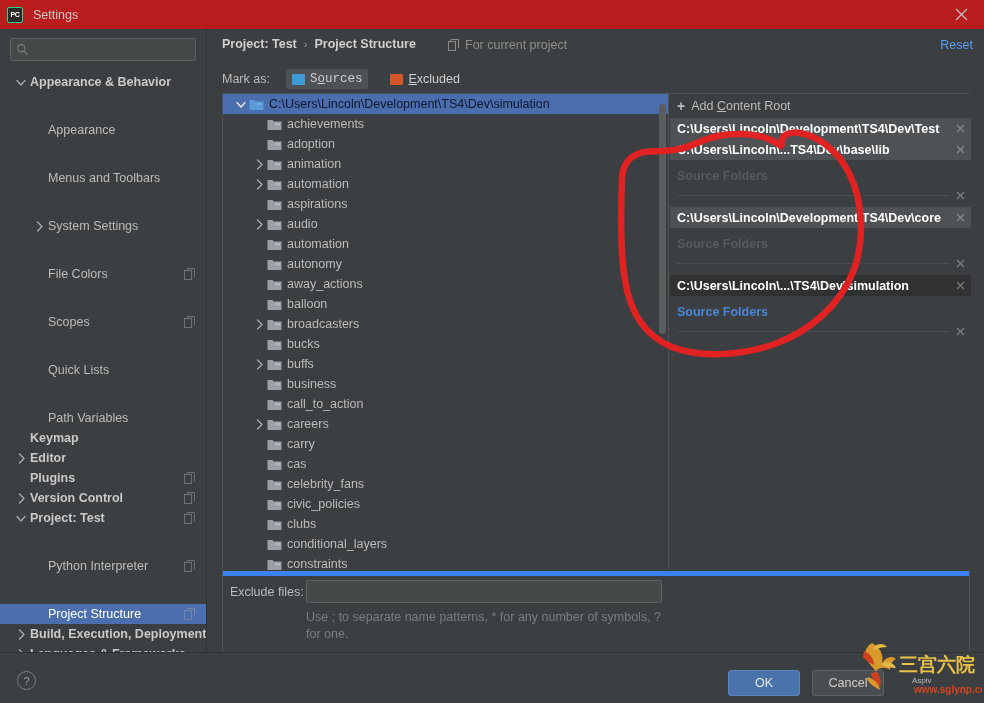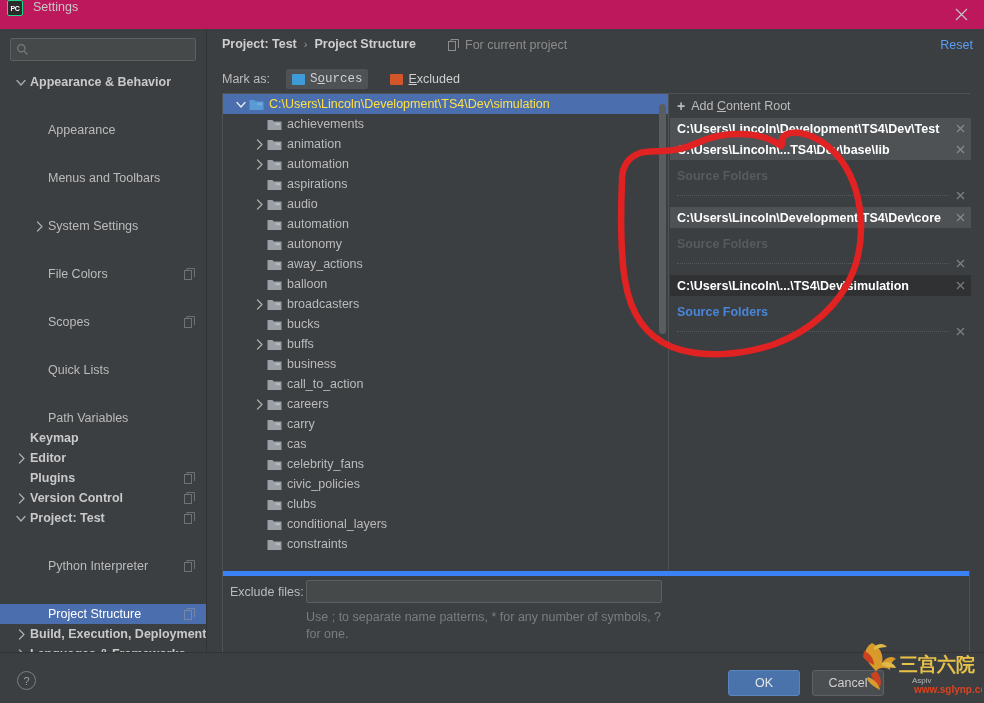--- a/index.html
+++ b/index.html
@@ -14,22 +14,22 @@
     background: #3c3f41;
     overflow: hidden;
     color: #bbbbbb;
     font-size: 12px;
     -webkit-font-smoothing: antialiased;
   }
 
   
   #titlebar {
     position: absolute; left: 0; top: 0; width: 984px; height: 29px;
-    background: #be185d;
-    display: flex; 
+    background: #b91c1c;
+    display: flex; align-items: center;
   }
   #pc-icon {
     width: 16px; height: 16px; margin-left: 7px;
     background: #2b2b2b;
     border: 1.5px solid #21d789;
     border-radius: 2px;
     display: flex; align-items: center; justify-content: center;
     font-size: 7px; font-weight: bold; color: #ffffff;
     letter-spacing: -0.3px;
     font-family: "Liberation Sans", sans-serif;
@@ -148,21 +148,21 @@
     background: #3c3f41;
     overflow: hidden;
     border-right: 1px solid #4e5254;
   }
   .f-row {
     position: relative; height: 20px;
     display: flex; align-items: center;
     white-space: nowrap; cursor: default;
   }
   .f-row.selected { background: #4b6eaf; }
-  .f-row.selected .f-label { color: #fde047; }
+  .f-row.selected .f-label { color: #0f172a; }
   .f-arrow {
     width: 16px; height: 20px;
     display: flex; align-items: center; justify-content: center;
     flex: 0 0 auto;
   }
   .f-arrow.none { visibility: hidden; }
   .f-icon {
     width: 15px; height: 13px; flex: 0 0 auto; margin-right: 5px;
   }
   .f-label { font-size: 12.5px; color: #bbbbbb; }
@@ -496,20 +496,29 @@
               <span class="f-label">C:\Users\Lincoln\Development\TS4\Dev\simulation</span>
             </div>
             <div class="f-row">
               <span style="display:inline-block;width:28px;flex:0 0 auto"></span>
               <span class="f-arrow none"></span>
               <svg class="f-icon" viewBox="0 0 15 13">
                 <path d="M0.5,2 L5.5,2 L6.8,3.6 L14.5,3.6 L14.5,12 L0.5,12 Z" fill="#9aa0a6"></path>
                 <rect x="8.5" y="5" width="4.5" height="2.2" fill="#b4b9bd"></rect>
               </svg>
               <span class="f-label">achievements</span>
+            </div>
+            <div class="f-row">
+              <span style="display:inline-block;width:28px;flex:0 0 auto"></span>
+              <span class="f-arrow none"></span>
+              <svg class="f-icon" viewBox="0 0 15 13">
+                <path d="M0.5,2 L5.5,2 L6.8,3.6 L14.5,3.6 L14.5,12 L0.5,12 Z" fill="#9aa0a6"></path>
+                <rect x="8.5" y="5" width="4.5" height="2.2" fill="#b4b9bd"></rect>
+              </svg>
+              <span class="f-label">adoption</span>
             </div>
             <div class="f-row">
               <span style="display:inline-block;width:28px;flex:0 0 auto"></span>
               <span class="f-arrow">
                 <svg width="11" height="11" viewBox="0 0 11 11">
                   <path d="M3.5,1 L8,5.5 L3.5,10" fill="none" stroke="#a9acad" stroke-width="1.3" stroke-linecap="round" stroke-linejoin="round"></path>
                 </svg>
               </span>
               <svg class="f-icon" viewBox="0 0 15 13">
                 <path d="M0.5,2 L5.5,2 L6.8,3.6 L14.5,3.6 L14.5,12 L0.5,12 Z" fill="#9aa0a6"></path>

